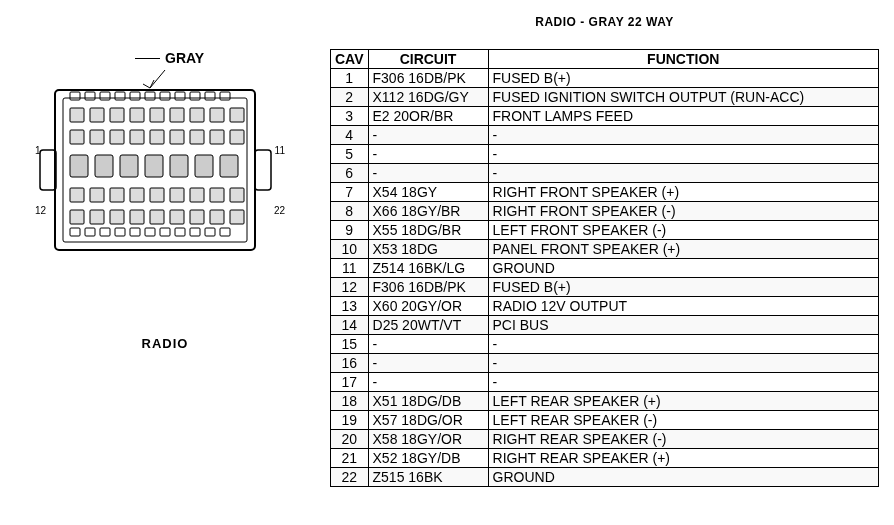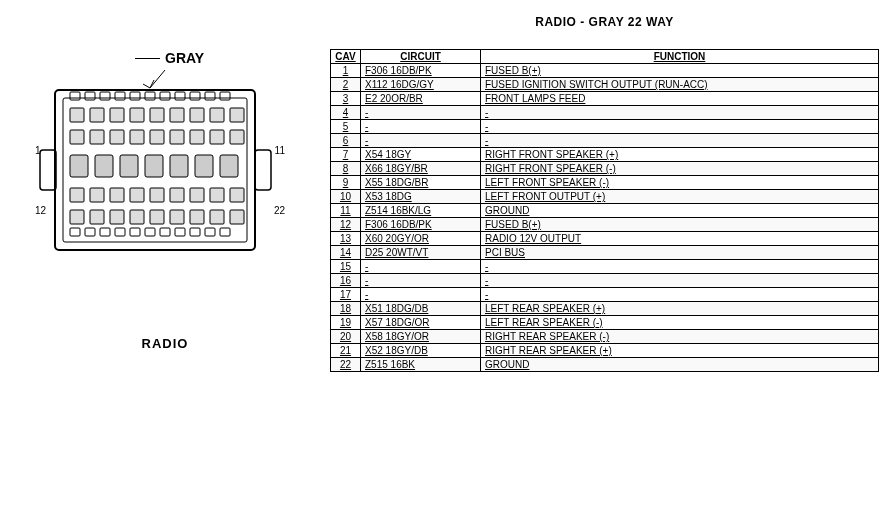--- a/index.html
+++ b/index.html
@@ -87,22 +87,21 @@
     .table-title {
       text-align: center;
       font-size: 12px;
       font-weight: bold;
       margin-bottom: 20px;
       letter-spacing: 0.5px;
     }
     table {
       width: 100%;
       border-collapse: collapse;
-      font-size: 10px;
-      text-decoration: underline;
+      font-size: 14px;
     }
     th, td {
       border: 1px solid #000;
       padding: 1px 4px;
       white-space: nowrap;
     }
     th {
       background: #fff;
       font-weight: bold;
       text-align: center;
@@ -294,21 +293,21 @@
             <td>RIGHT FRONT SPEAKER (-)</td>
           </tr>
           <tr>
             <td>9</td>
             <td>X55  18DG/BR</td>
             <td>LEFT FRONT SPEAKER (-)</td>
           </tr>
           <tr>
             <td>10</td>
             <td>X53  18DG</td>
-            <td>LEFT FRONT OUTPUT (+)</td>
+            <td>PANEL FRONT SPEAKER (+)</td>
           </tr>
           <tr>
             <td>11</td>
             <td>Z514  16BK/LG</td>
             <td>GROUND</td>
           </tr>
           <tr>
             <td>12</td>
             <td>F306  16DB/PK</td>
             <td>FUSED B(+)</td>

